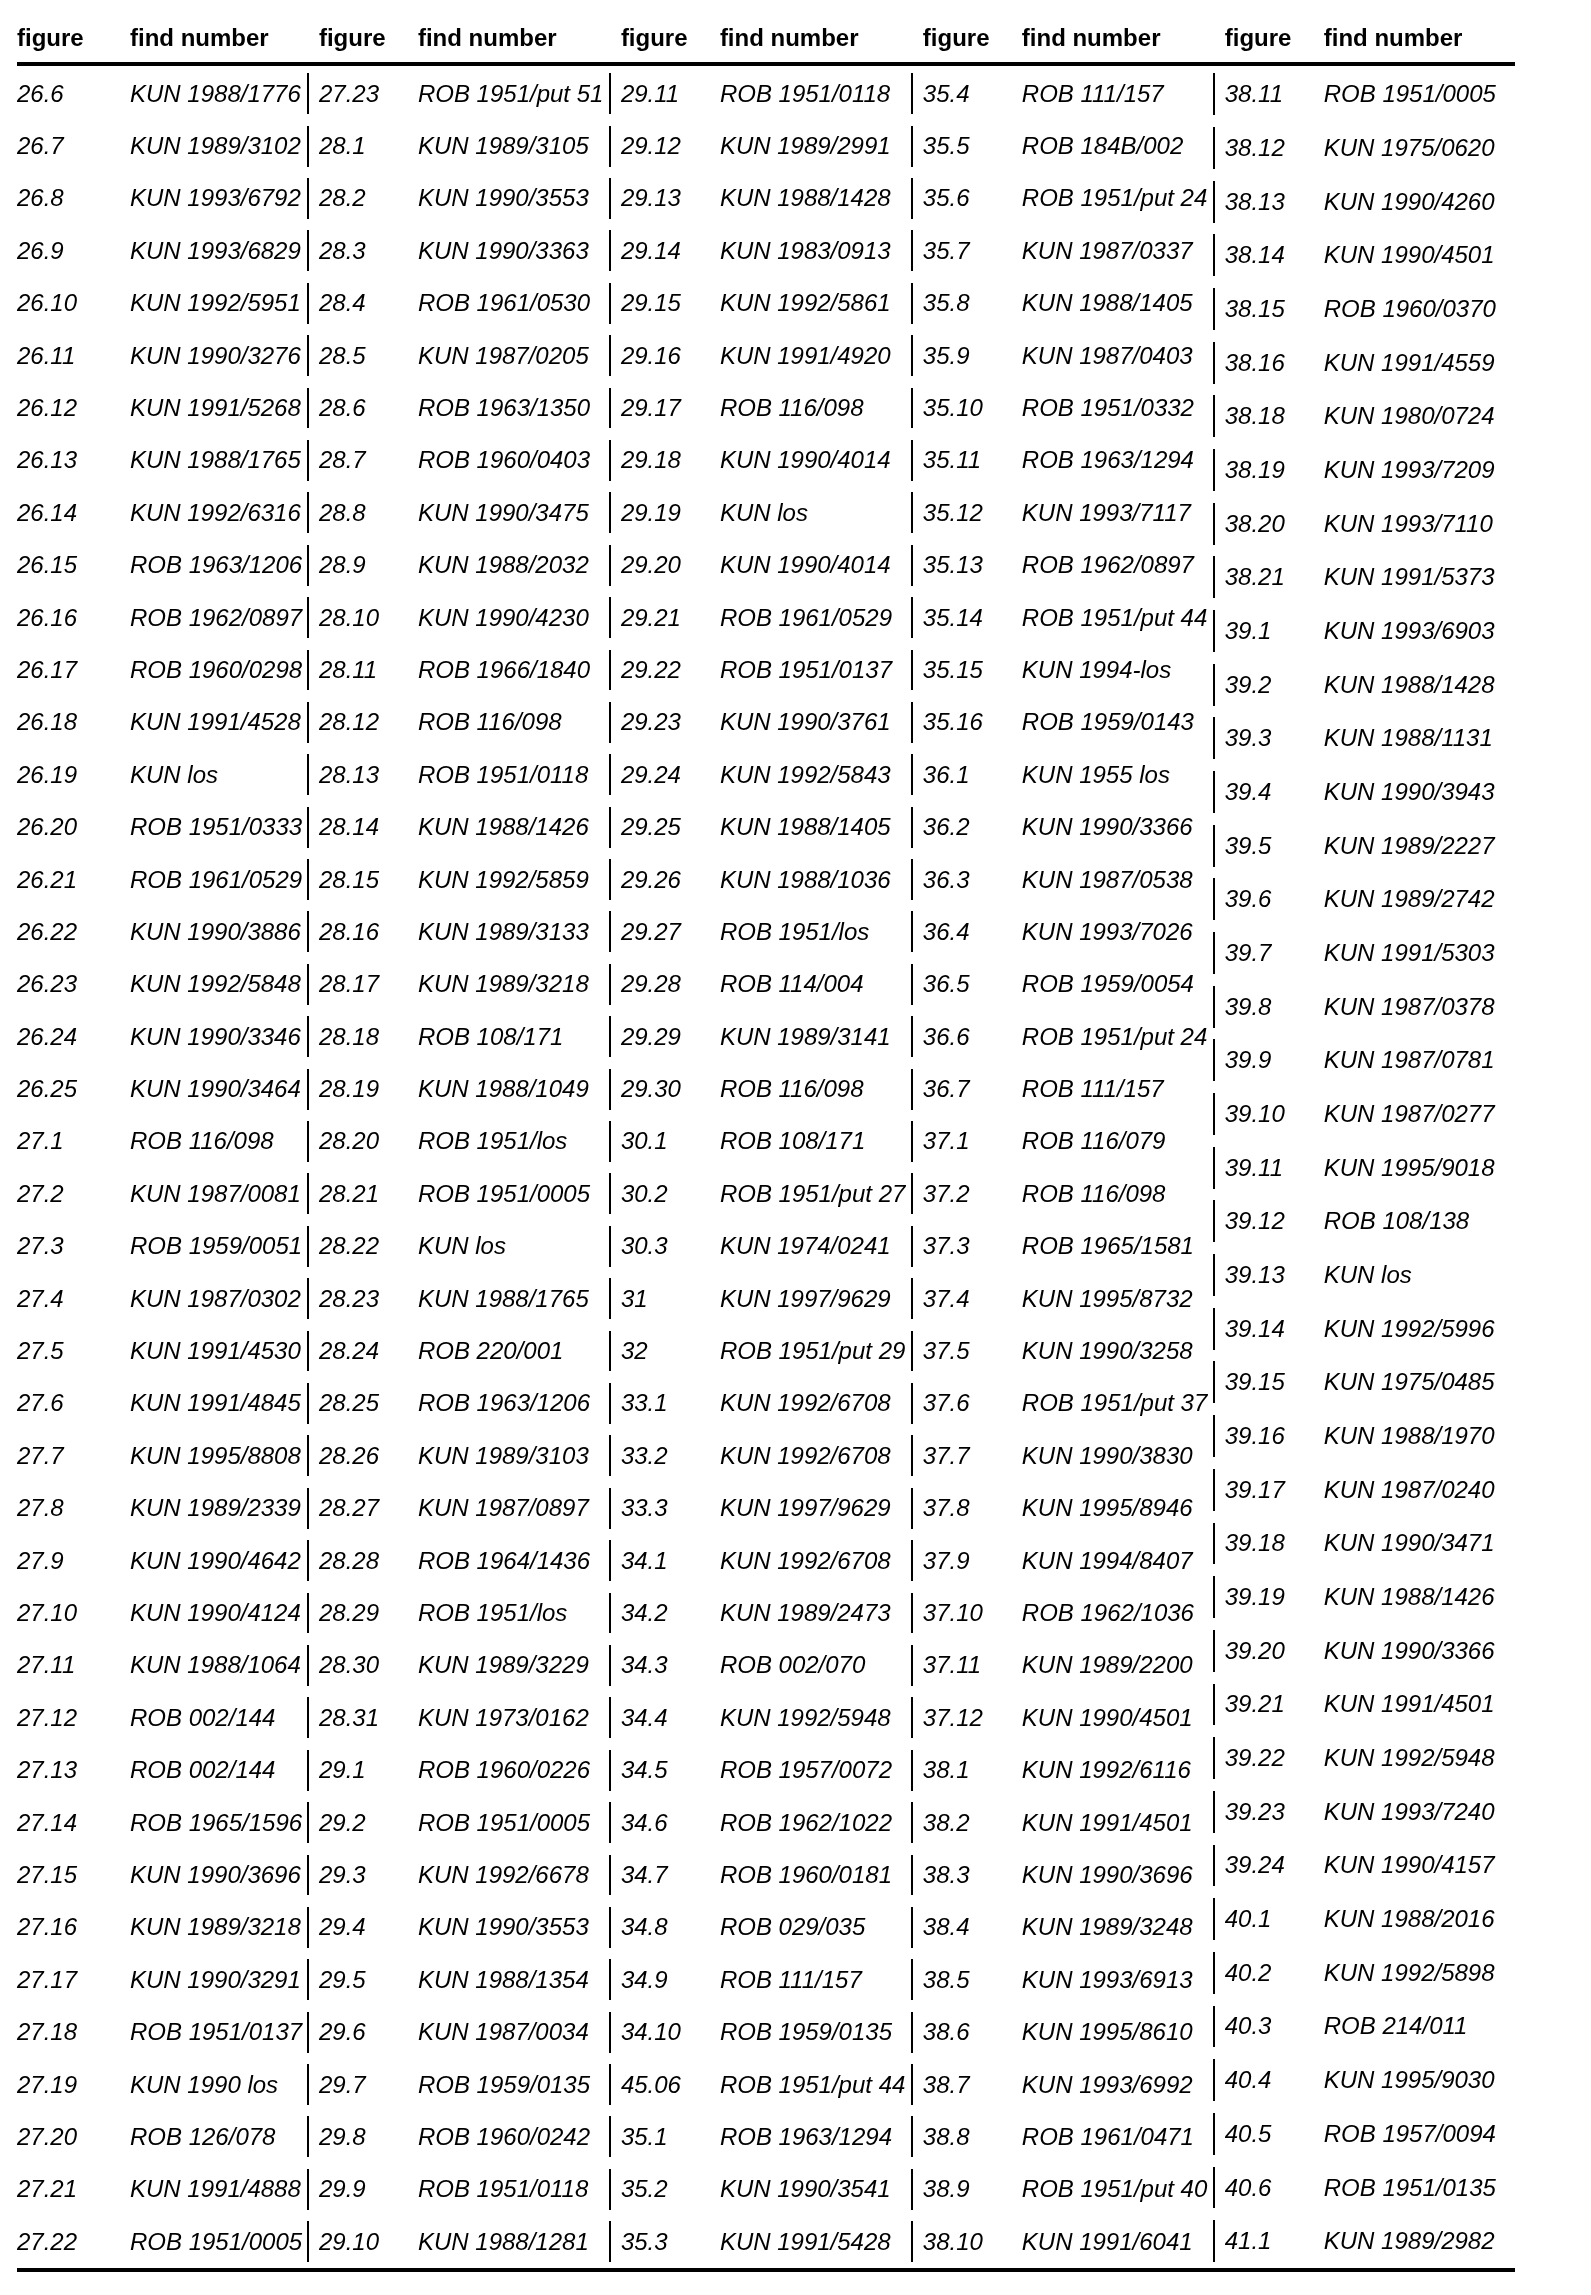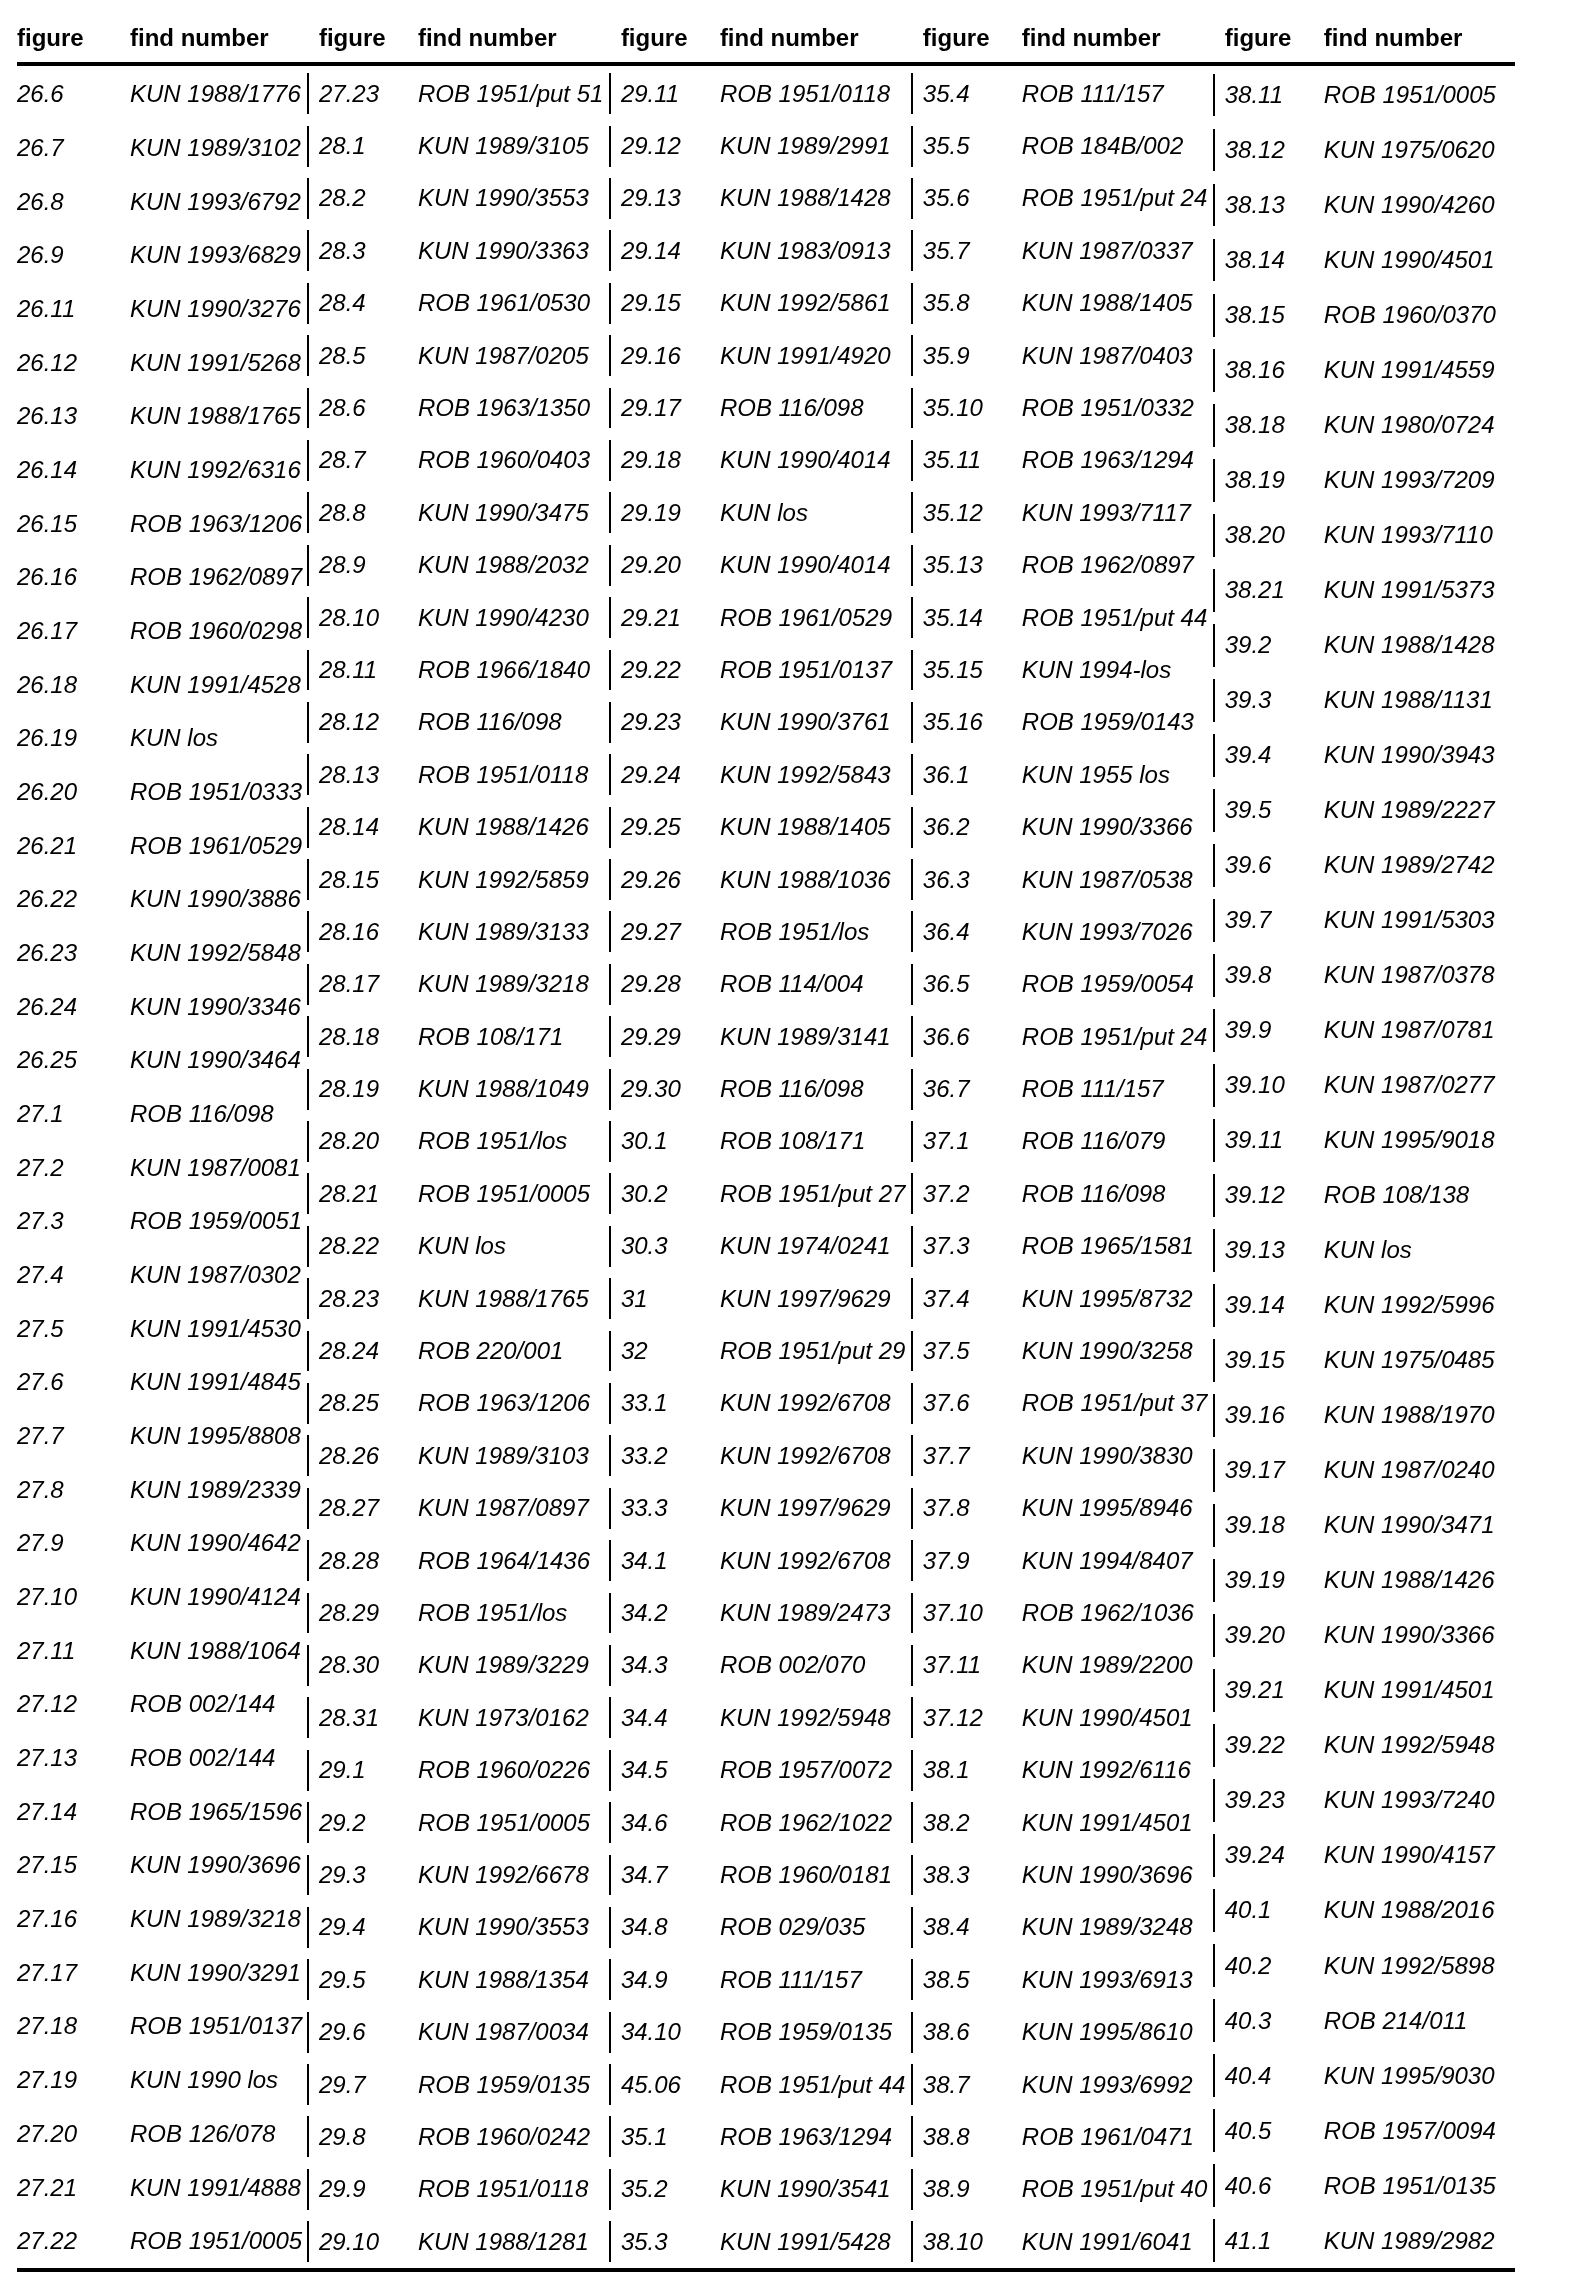--- a/index.html
+++ b/index.html
@@ -117,20 +117,24 @@
         </div>
         <div class="row">
           <span class="fig">26.8</span>
           <span class="find">KUN 1993/6792</span>
         </div>
         <div class="row">
           <span class="fig">26.9</span>
           <span class="find">KUN 1993/6829</span>
         </div>
         <div class="row">
+          <span class="fig">26.10</span>
+          <span class="find">KUN 1992/5951</span>
+        </div>
+        <div class="row">
           <span class="fig">26.11</span>
           <span class="find">KUN 1990/3276</span>
         </div>
         <div class="row">
           <span class="fig">26.12</span>
           <span class="find">KUN 1991/5268</span>
         </div>
         <div class="row">
           <span class="fig">26.13</span>
           <span class="find">KUN 1988/1765</span>
@@ -815,20 +819,24 @@
           <span class="fig">38.19</span>
           <span class="find">KUN 1993/7209</span>
         </div>
         <div class="row">
           <span class="fig">38.20</span>
           <span class="find">KUN 1993/7110</span>
         </div>
         <div class="row">
           <span class="fig">38.21</span>
           <span class="find">KUN 1991/5373</span>
+        </div>
+        <div class="row">
+          <span class="fig">39.1</span>
+          <span class="find">KUN 1993/6903</span>
         </div>
         <div class="row">
           <span class="fig">39.2</span>
           <span class="find">KUN 1988/1428</span>
         </div>
         <div class="row">
           <span class="fig">39.3</span>
           <span class="find">KUN 1988/1131</span>
         </div>
         <div class="row">

